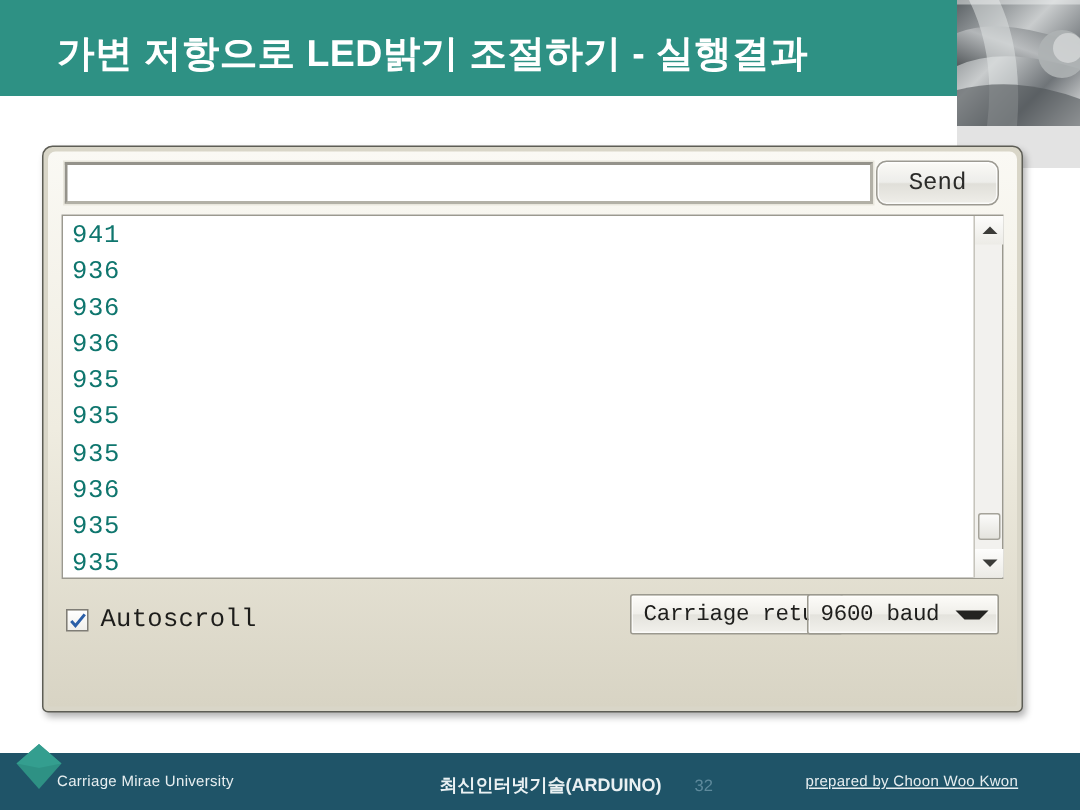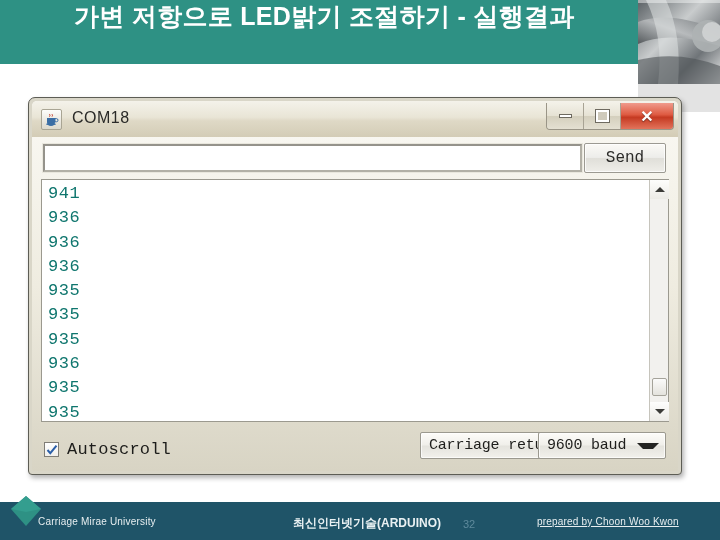--- a/index.html
+++ b/index.html
@@ -23,29 +23,28 @@
   .header-band {
     position: absolute;
     left: 0; top: 0;
     width: 638px;
     height: 64px;
     background: #2e9184;
   }
   .header-title {
     position: absolute;
     left: 38px;
-    top: 0;
+    top: 20px;
     width: 580px;
     font-size: 25px;
     font-weight: bold;
     color: #ffffff;
     letter-spacing: 0.3px;
     white-space: nowrap;
     line-height: 32px;
-    margin-left: 36px;
   }
   .header-photo {
     position: absolute;
     left: 638px; top: 0;
     width: 82px; height: 84px;
     overflow: hidden;
     background: #8e9295;
   }
   .header-photo svg { display: block; }
   .header-photo-under {
@@ -159,21 +158,21 @@
     font-size: 13px;
     padding: 0 5px;
     font-family: "Liberation Sans", sans-serif;
   }
   .send-btn {
     position: absolute;
     right: 12px; top: 6px;
     width: 82px; height: 30px;
     background: linear-gradient(to bottom, #fbfaf6 0%, #ededea 48%, #e0dfd9 52%, #efeee9 100%);
     border: 1px solid #9c9a92;
-    border-radius: 2px;
+    border-radius: 7px;
     display: flex; align-items: center; justify-content: center;
     font-size: 16px;
     color: #2b2b29;
     cursor: default;
     box-shadow: inset 0 0 0 1px rgba(255,255,255,.75);
     font-family: "Liberation Mono", monospace;
   }
 
   .console-wrap {
     position: relative;
@@ -357,44 +356,20 @@
       <circle cx="74" cy="32" r="10" fill="#e2e4e5" opacity="0.6"></circle>
       <path d="M0 60 Q40 50 82 66 L82 84 L0 84 Z" fill="#4e5356" opacity="0.6"></path>
       <rect x="0" y="0" width="82" height="3" fill="#f2f3f3" opacity="0.5"></rect>
     </svg>
   </div>
   <div class="header-photo-under"></div>
 
   <div id="window">
     <div id="window-inner">
 
-      <div class="titlebar">
-        <div class="title-icon">
-          <svg width="15" height="15" viewBox="0 0 15 15">
-            <path d="M3 6 h8 v4 a4 4 0 0 1 -8 0 z" fill="#3b6ea5"></path>
-            <path d="M11 6.6 h1.4 a1.6 1.6 0 0 1 0 3.2 H11 z" fill="none" stroke="#3b6ea5" stroke-width="1"></path>
-            <path d="M5.5 4.6 q1 -1.2 0 -2.4" stroke="#c0392b" stroke-width="1" fill="none"></path>
-            <path d="M8 4.6 q1 -1.2 0 -2.4" stroke="#c0392b" stroke-width="1" fill="none"></path>
-            <rect x="2.4" y="11.6" width="9.2" height="1.3" fill="#3b6ea5"></rect>
-          </svg>
-        </div>
-        <div class="title-text">COM18</div>
-
-        <div class="winbtns">
-          <div class="winbtn">
-            <span class="glyph-min"></span>
-          </div>
-          <div class="winbtn">
-            <span class="glyph-max"></span>
-          </div>
-          <div class="winbtn close">
-            <span class="glyph-close">✕</span>
-          </div>
-        </div>
-      </div>
 
       <div class="toolrow">
         <div class="send-input">
           <input type="text" placeholder="" style="">
         </div>
         <div class="send-btn">Send</div>
       </div>
 
       <div class="console-wrap">
         <div class="console">

